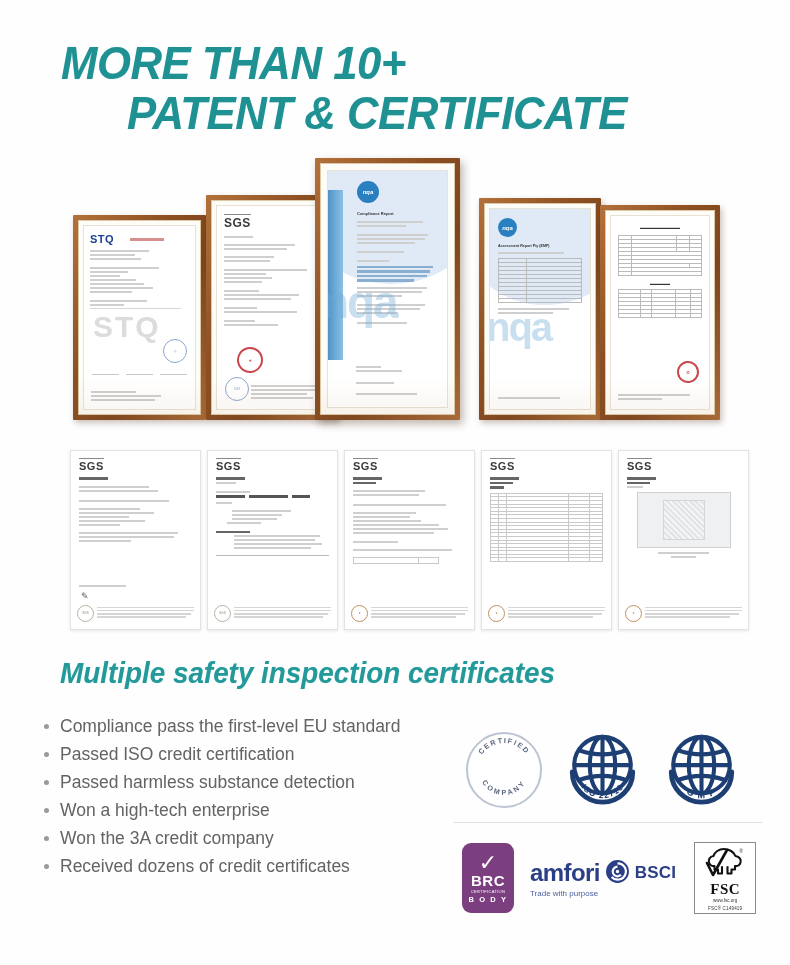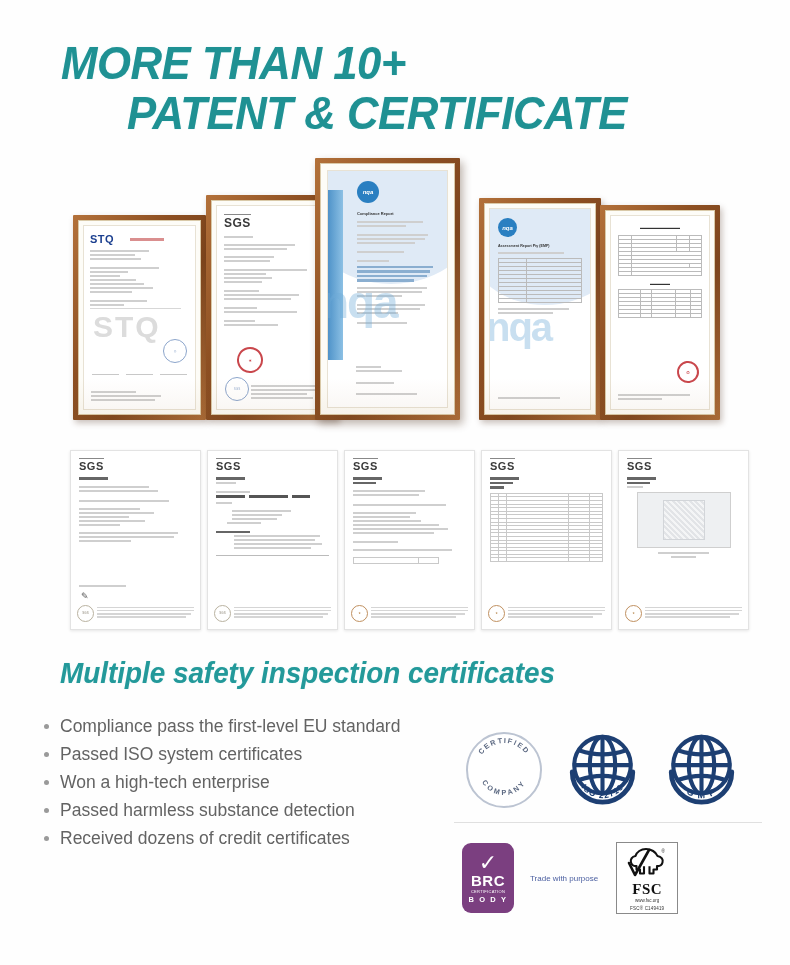--- a/index.html
+++ b/index.html
@@ -884,29 +884,33 @@
 
 <div id="subhead">Multiple safety inspection certificates</div>
 
 <div id="bullets">
   <div class="bul">
     <span class="dot"></span>
     <span class="tx">Compliance pass the first-level EU standard</span>
   </div>
   <div class="bul">
     <span class="dot"></span>
-    <span class="tx">Passed ISO system certificates</span>
+    <span class="tx">Passed ISO credit certification</span>
+  </div>
+  <div class="bul">
+    <span class="dot"></span>
+    <span class="tx">Passed harmless substance detection</span>
   </div>
   <div class="bul">
     <span class="dot"></span>
     <span class="tx">Won a high-tech enterprise</span>
   </div>
   <div class="bul">
     <span class="dot"></span>
-    <span class="tx">Passed harmless substance detection</span>
+    <span class="tx">Won the 3A credit company</span>
   </div>
   <div class="bul">
     <span class="dot"></span>
     <span class="tx">Received dozens of credit certificates</span>
   </div>
 </div>
 
 <div id="logos">
 
   <div id="logorow1">
@@ -973,20 +977,32 @@
   <div id="logorow2">
 
     <div class="brc">
       <div class="chk">✓</div>
       <div class="b1">BRC</div>
       <div class="b2">CERTIFICATION</div>
       <div class="b3">B O D Y</div>
     </div>
 
     <div class="amfori">
+      <div class="row1">
+        <span class="am">amfori</span>
+        <span class="swirl">
+          <svg width="25" height="25" viewBox="0 0 24 24">
+            <circle cx="12" cy="12" r="11" fill="#2a3f86"></circle>
+            <path d="M12 4.2 A7.8 7.8 0 1 1 6.4 17.2" fill="none" stroke="#fff" stroke-width="2.1"></path>
+            <path d="M12 7.4 A4.6 4.6 0 1 0 15.3 15.2" fill="none" stroke="#fff" stroke-width="2.1"></path>
+            <circle cx="12" cy="12" r="1.6" fill="#fff"></circle>
+          </svg>
+        </span>
+        <span class="bsci">BSCI</span>
+      </div>
       <div class="tag">Trade with purpose</div>
     </div>
 
     <div class="fsc">
       <div class="tree">
         <svg width="40" height="33" viewBox="0 0 40 33">
           <path d="M19 2 C24 2 29 5 30.5 9 C34.5 9.5 36.5 12.5 35.5 15.5 C34.8 18 32.5 19.3 30 19.1 L30 22.5 L26.5 22.5 L26.5 26.5 L22.5 26.5 L22.5 19.2" fill="none" stroke="#111" stroke-width="2.1" stroke-linejoin="round"></path>
           <path d="M19 2 C14 2 9.5 5 8.5 9 C5 9.5 3 12.5 4 15.5 C4.8 18 7 19.3 9.5 19.1 L9.5 22.5 L13 22.5 L13 26.5 L17 26.5 L17 19.2" fill="none" stroke="#111" stroke-width="2.1" stroke-linejoin="round"></path>
           <path d="M2 16 L8 28 L22 3" fill="none" stroke="#111" stroke-width="2.6" stroke-linecap="round" stroke-linejoin="round"></path>
           <text x="34.5" y="5.5" font-size="4.5" fill="#111">®</text>

